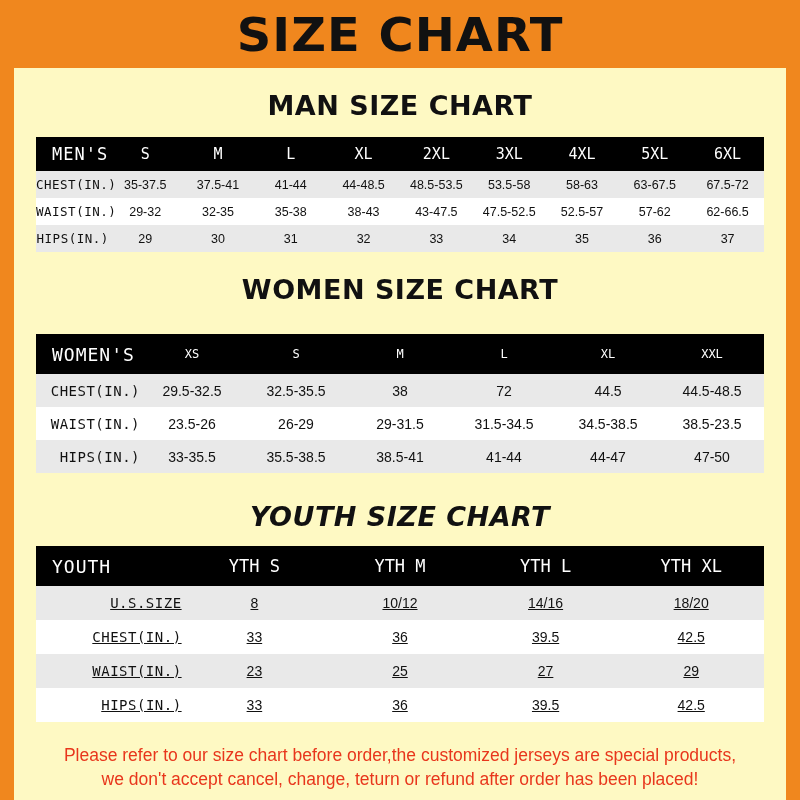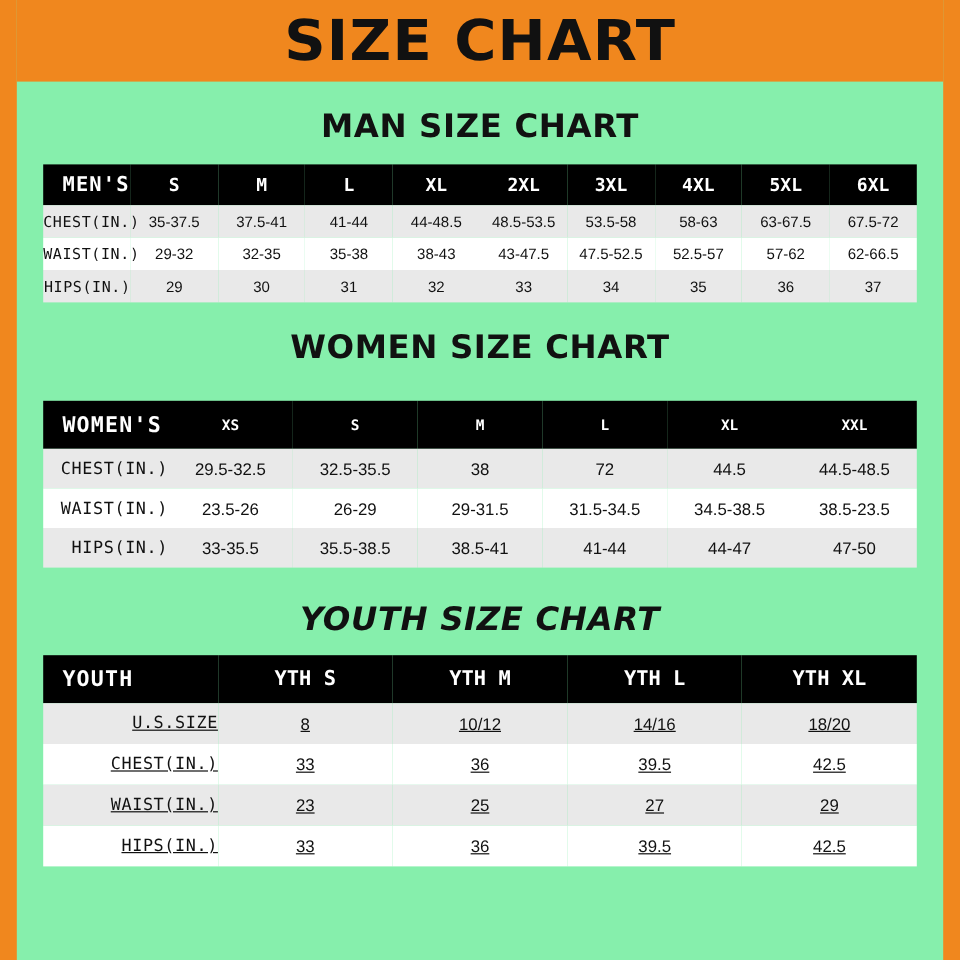--- a/index.html
+++ b/index.html
@@ -13,21 +13,21 @@
     font-family: "Liberation Sans", sans-serif;
     overflow: hidden;
   }
   .page {
     position: relative;
     width: 800px;
     height: 800px;
     box-sizing: border-box;
     border-left: 14px solid #f0871e;
     border-right: 14px solid #f0871e;
-    background: #86efac;
+    background: #fef9c3;
   }
   .banner {
     height: 68px;
     background: #f0871e;
     display: flex;
     align-items: center;
     justify-content: center;
   }
   .banner-title {
     font-family: "DejaVu Sans", sans-serif;
@@ -62,21 +62,21 @@
   table td, table th {
     padding: 0;
     margin: 0;
   }
   .hdr-row {
     background: #000000;
     color: #ffffff;
   }
   .hdr-row td {
     font-family: "DejaVu Sans Mono", monospace;
-    font-weight: bold;
+    font-weight: normal;
     text-align: center;
     color: #ffffff;
   }
   .hdr-row td.first {
     text-align: left;
     padding-left: 16px;
     letter-spacing: 1px;
   }
   .row-label {
     font-family: "DejaVu Sans Mono", monospace;
@@ -265,15 +265,19 @@
         <tr class="data band-white">
           <td class="row-label">HIPS(IN.)</td>
           <td class="cell">33</td>
           <td class="cell">36</td>
           <td class="cell">39.5</td>
           <td class="cell">42.5</td>
         </tr>
       </tbody>
     </table>
 
+    <div class="note">
+      <div>Please refer to our size chart before order,the customized jerseys are special products,</div>
+      <div>we don't accept cancel, change, teturn or refund after order has been placed!</div>
+    </div>
 
   </div>
 </div>
 
 </body></html>

